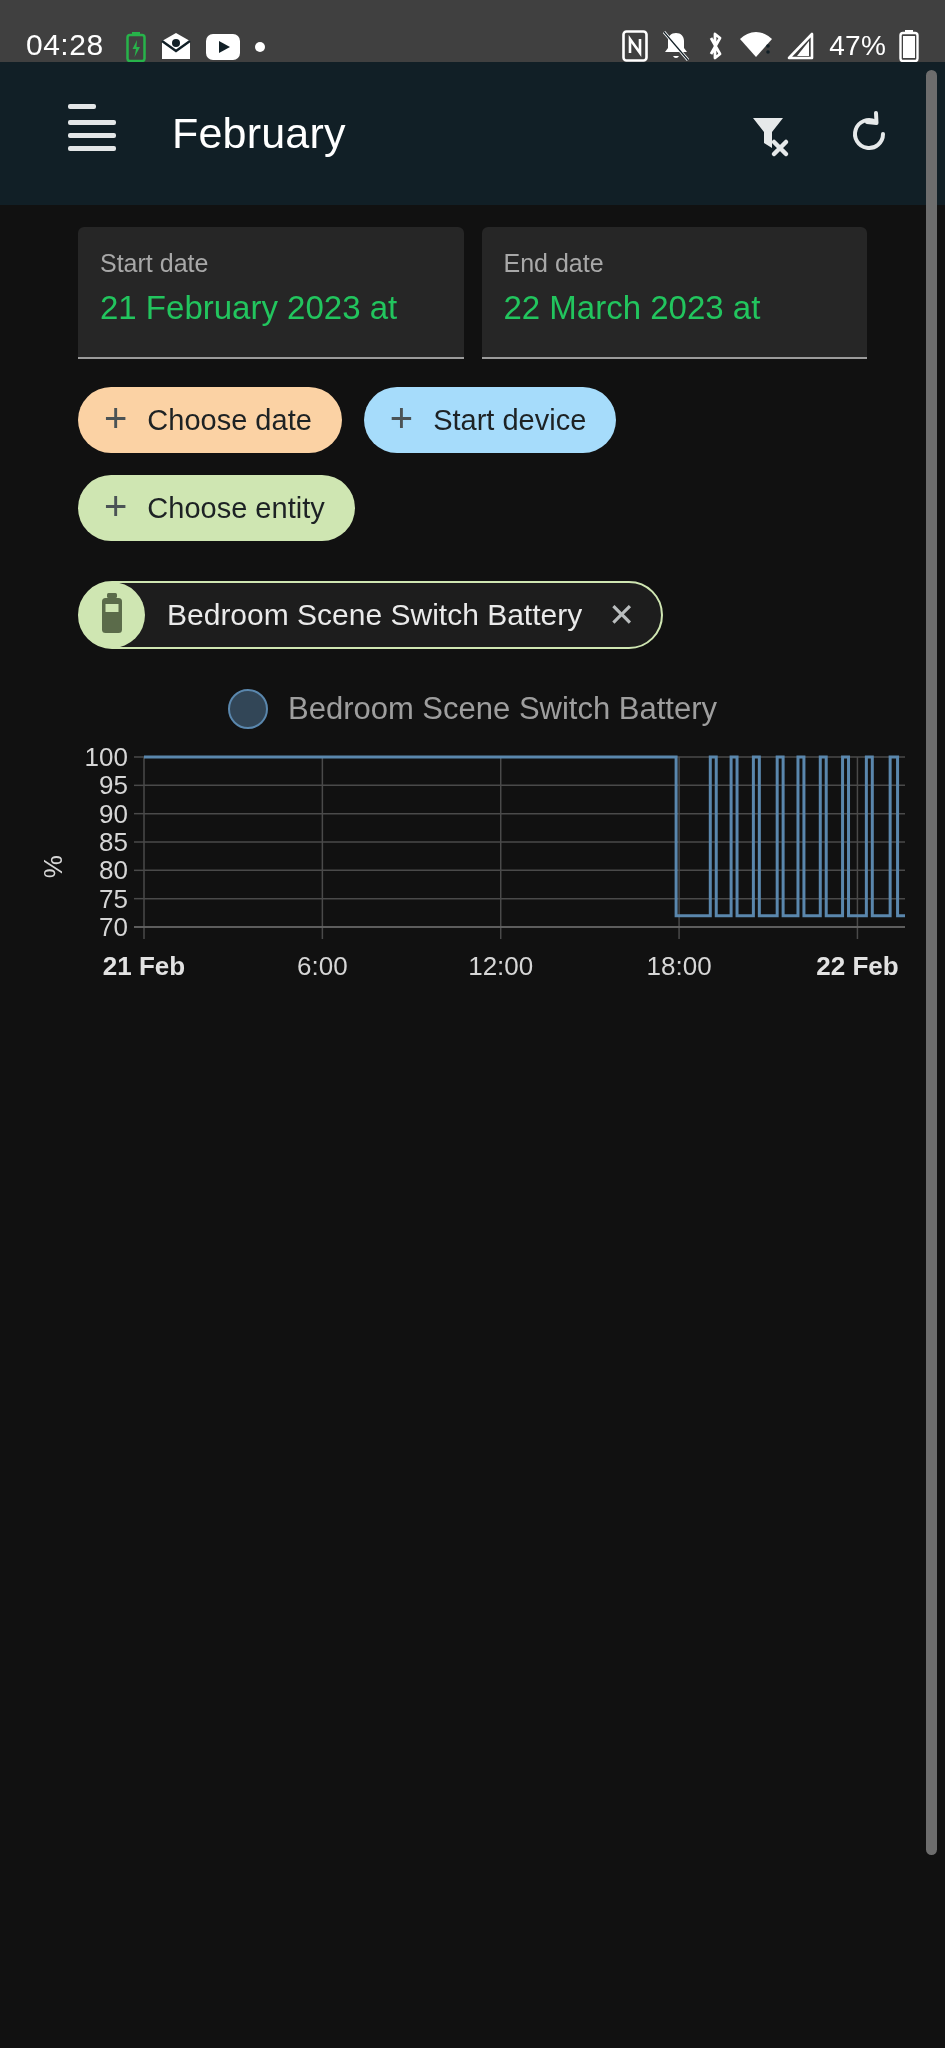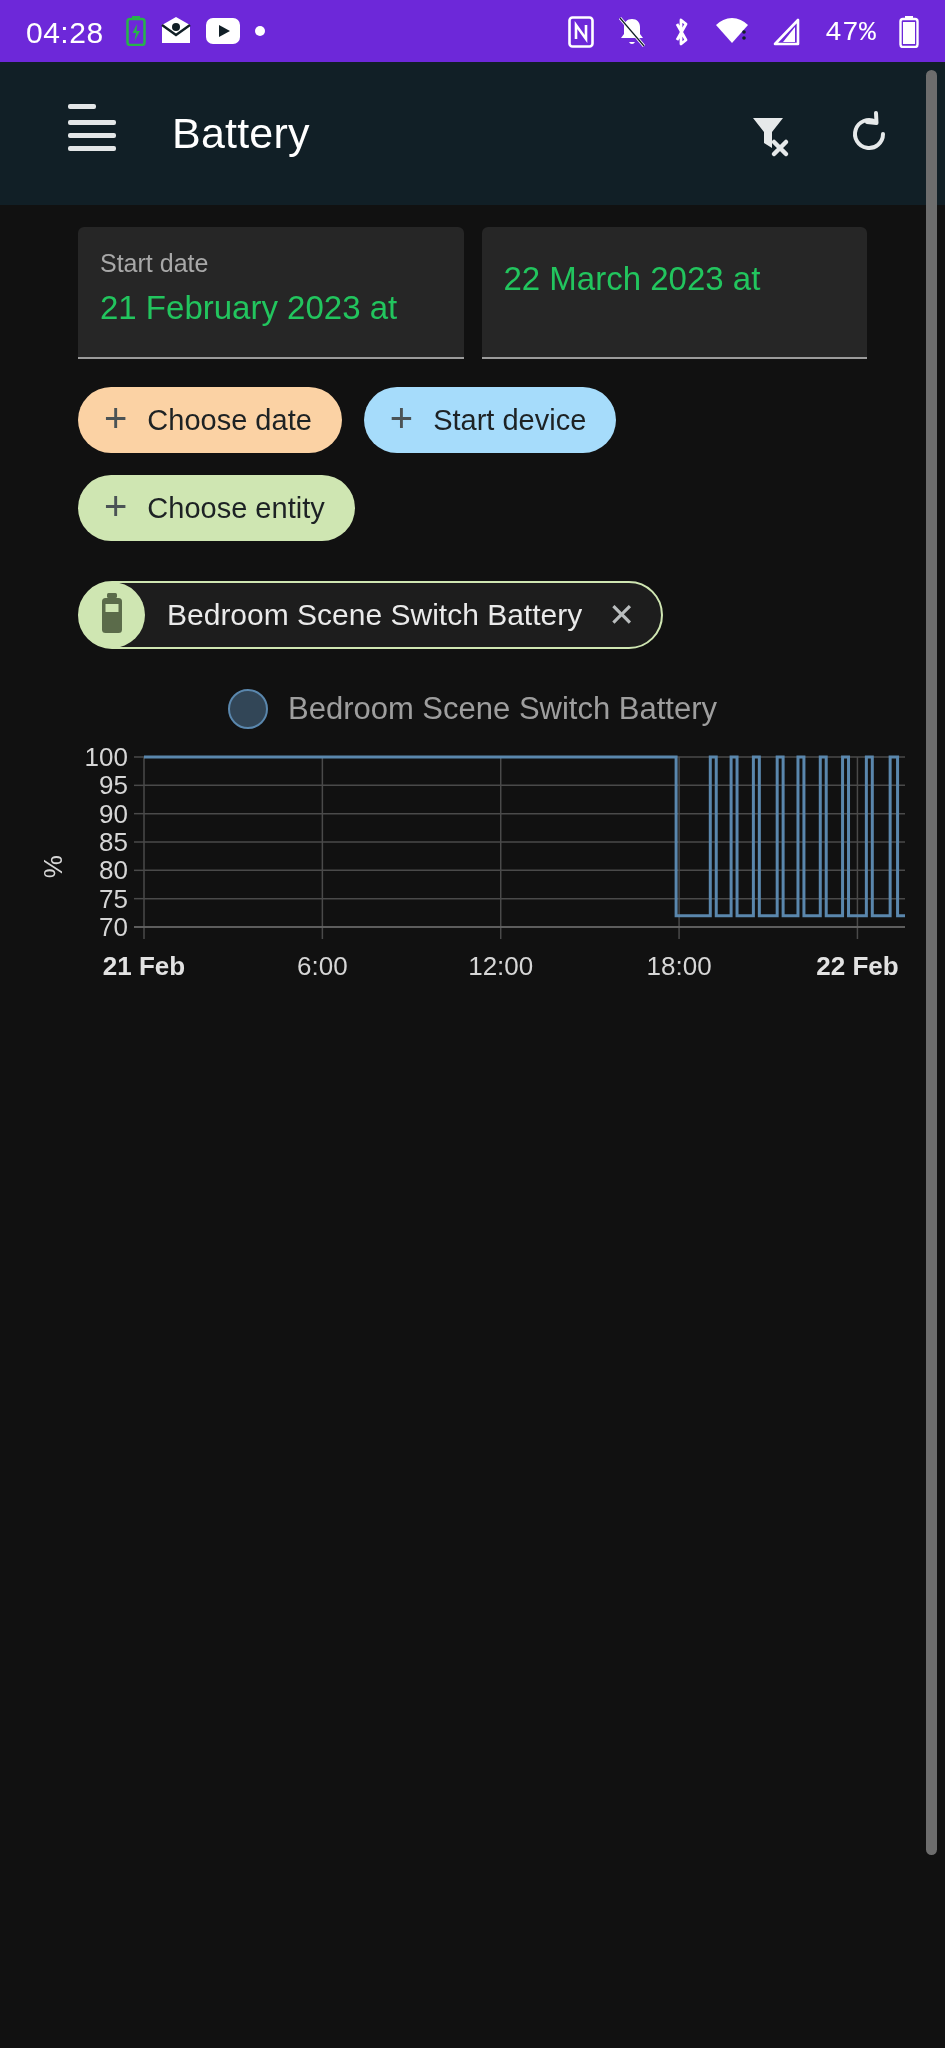--- a/index.html
+++ b/index.html
@@ -8,26 +8,26 @@
     width: 945px; height: 2048px;
     background: #111111;
     font-family: "Liberation Sans", sans-serif;
     overflow: hidden;
   }
   #root { position: relative; width: 945px; height: 2048px; background:#111111; }
 
   
   .statusbar {
     position:absolute; left:0; top:0; width:945px; height:62px;
-    background:#6d28d9; color:#ffffff;
-    display:flex; align-items:flex-start; padding:16px 26px;
+    background:#404040; color:#ffffff;
+    display:flex; align-items:flex-end; padding:0 26px;
   }
   .sb-time { font-size:30px; letter-spacing:0.5px; font-weight:400; }
   .sb-left-icons { display:flex; align-items:center; gap:14px; margin-left:22px; }
-  .sb-right { margin-left:auto; display:flex; align-items:center; gap:23px;font-family:Liberation Mono, monospace; }
+  .sb-right { margin-left:auto; display:flex; align-items:center; gap:13px; }
   .sb-pct { font-size:28px; letter-spacing:0.2px; }
   .ico { display:inline-flex; align-items:center; justify-content:center; }
 
   
   .appbar {
     position:absolute; left:0; top:62px; width:945px; height:143px;
     background:#111f26; display:flex; align-items:center; padding:0 30px;
   }
   .hamburger { position:relative; width:52px; height:44px; margin-left:38px; }
   .hamburger span {
@@ -209,21 +209,21 @@
     </div>
   </div>
 
   <div class="appbar">
     <div class="hamburger">
       <span></span>
         <span></span>
         <span></span>
       <span class="badge-dot"></span>
     </div>
-    <div class="appbar-title">Battery</div>
+    <div class="appbar-title">February</div>
     <div class="appbar-actions">
       <span class="ico">
         <svg width="48" height="48" viewBox="0 0 48 48">
           <path d="M8 8 H38 L27 22 V38 L19 33 V22 Z" fill="#e6e9ea"></path>
           <path d="M29 32 L41 44 M41 32 L29 44" stroke="#e6e9ea" stroke-width="4.5" stroke-linecap="round"></path>
         </svg>
       </span>
       <span class="ico">
         <svg width="48" height="48" viewBox="0 0 48 48">
           <path d="M38 24 a14 14 0 1 1 -7.5 -12.4" fill="none" stroke="#e6e9ea" stroke-width="4" stroke-linecap="round"></path>
@@ -234,20 +234,21 @@
   </div>
 
   <div class="content">
 
     <div class="date-row">
       <div class="date-field">
         <div class="date-label">Start date</div>
         <div class="date-value">21 February 2023 at</div>
       </div>
       <div class="date-field">
+        <div class="date-label">End date</div>
         <div class="date-value">22 March 2023 at</div>
       </div>
     </div>
 
     <div class="chip-wrap">
       <div class="chip chip-area">
         <span class="plus">+</span>
         <span>Choose date</span>
       </div>
       <div class="chip chip-device">

